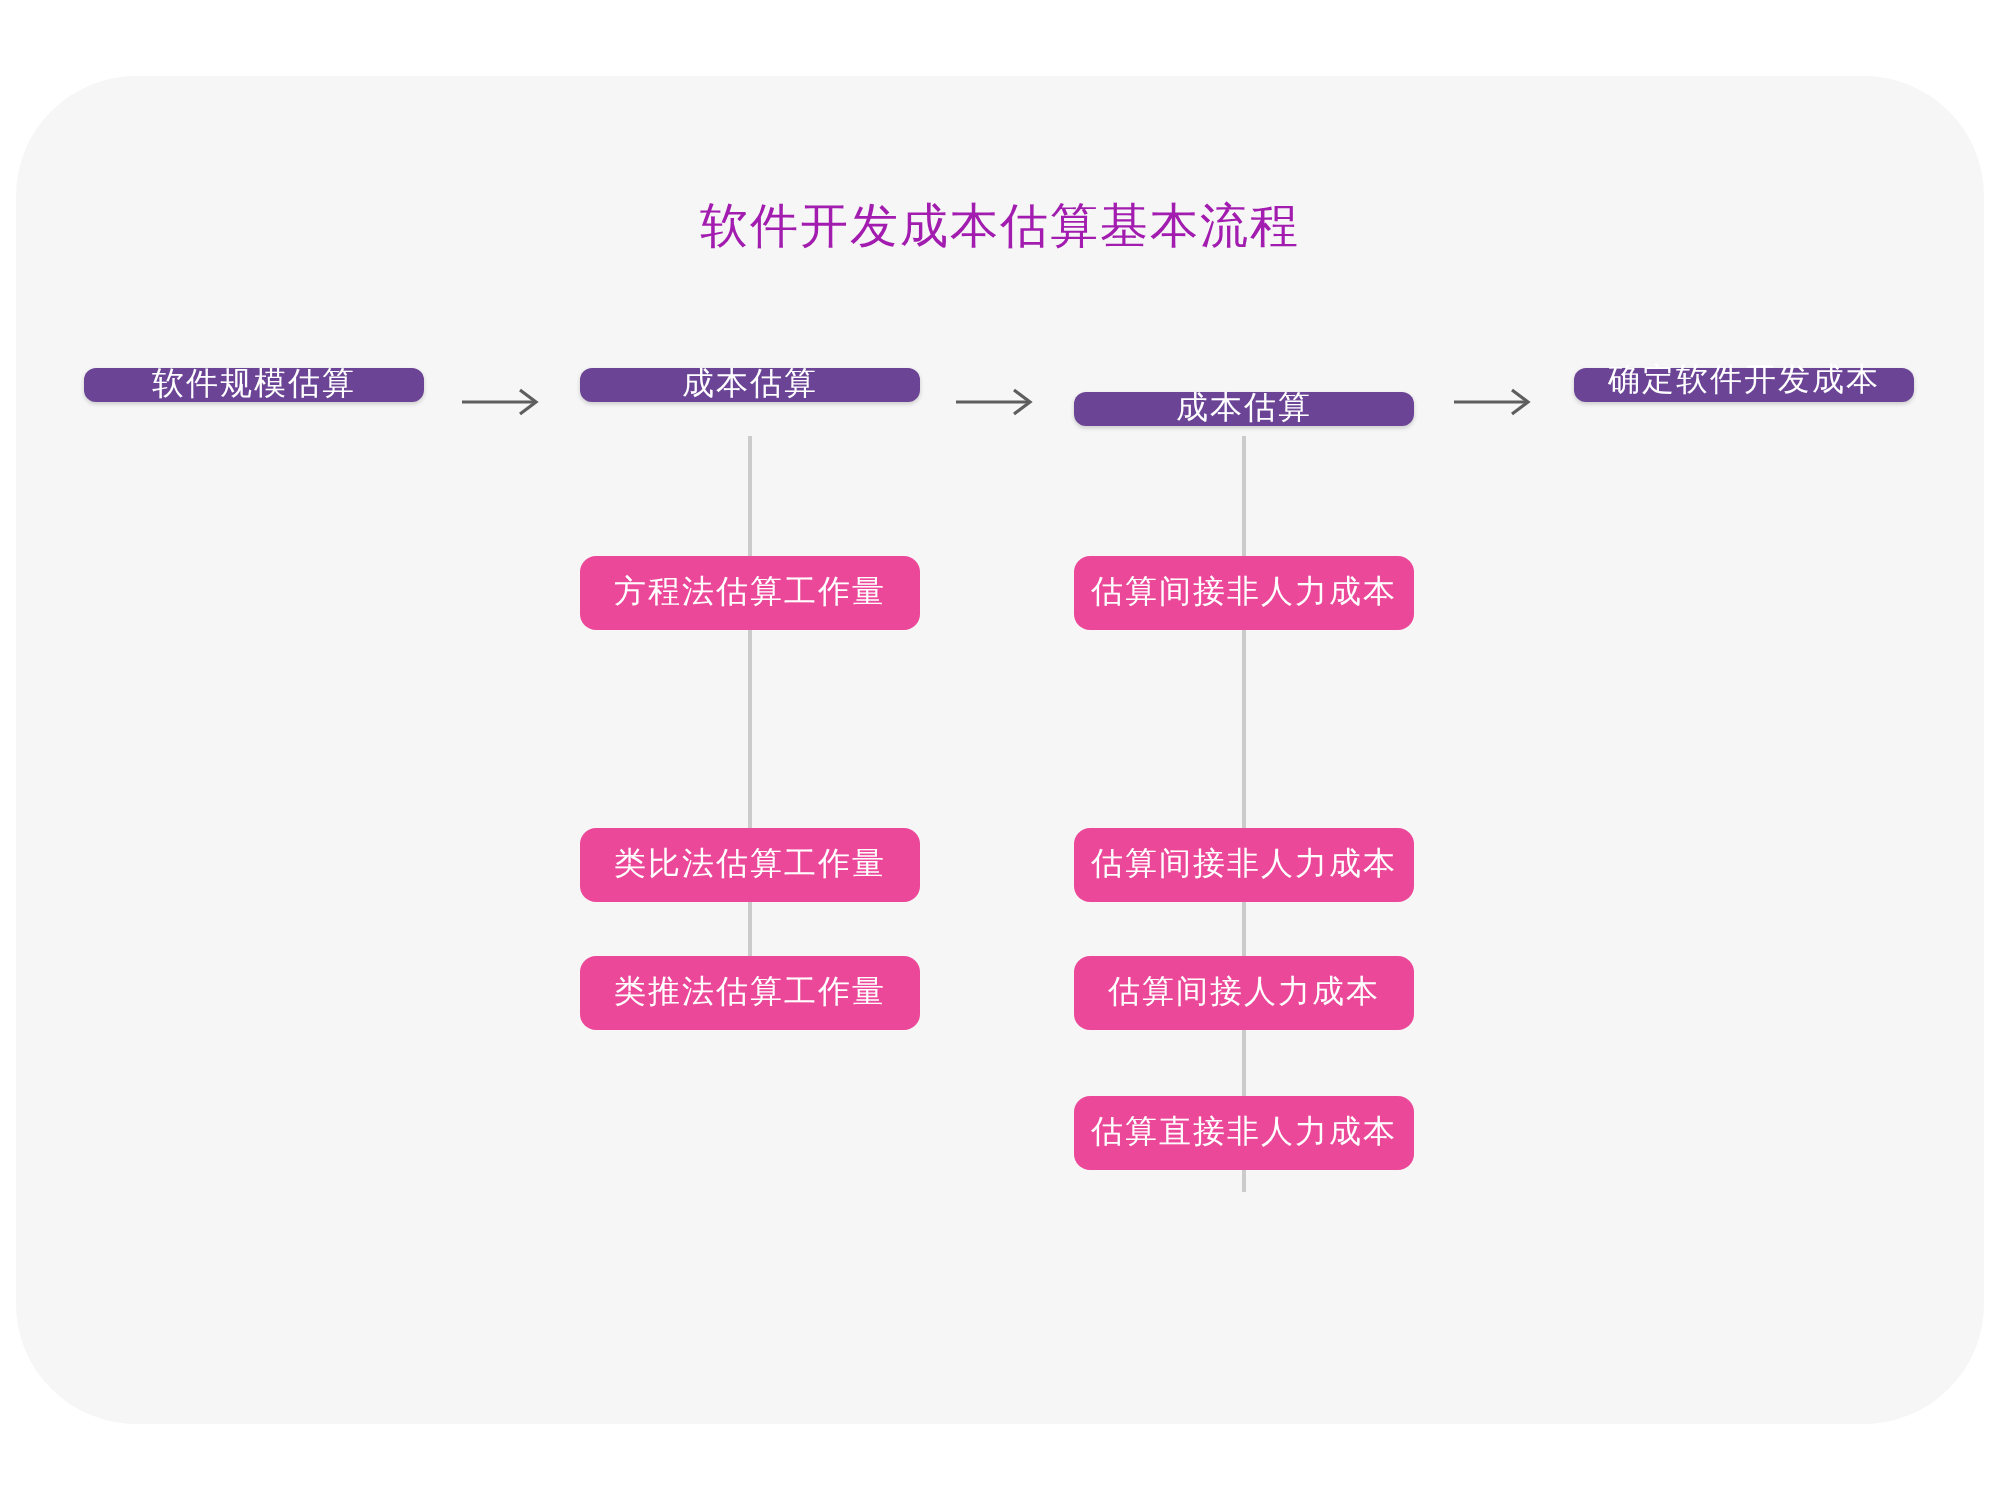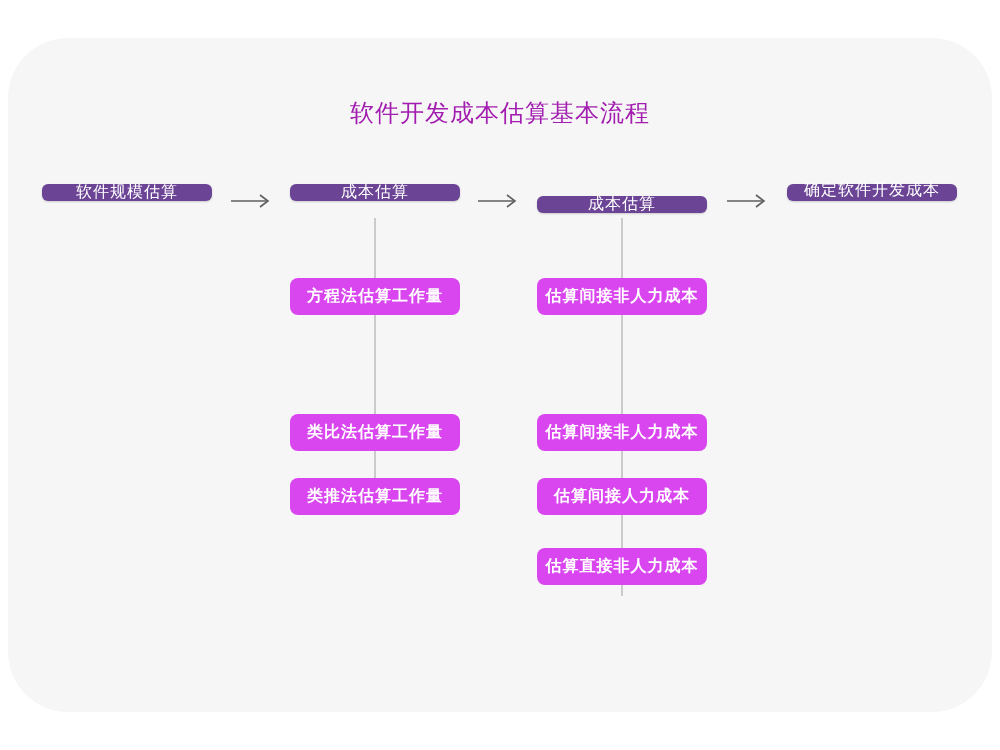--- a/index.html
+++ b/index.html
@@ -47,25 +47,24 @@
     white-space: nowrap;
   }
   .node.primary {
     top: 184px;
     background: #6b4496;
     border-radius: 6px;
     box-shadow: 0 1px 2px rgba(0,0,0,0.18);
     z-index: 3;
   }
   .node.sub {
-    background: #d946ef;
+    background: #ec4899;
     border-radius: 8px;
     height: 37px;
     z-index: 2;
-    font-weight: bold;
   }
   .p1 { left: 42px; }
   .p2 { left: 290px; }
   .p3 { left: 537px; margin-top: 12px; }
   .p4 { left: 787px; align-items: flex-end; }
   .colA { left: 290px; }
   .colB { left: 537px; }
   .r1 { top: 278px; }
   .r2 { top: 378px; margin-top: 36px; }
   .r3 { top: 478px; text-align: right; }

